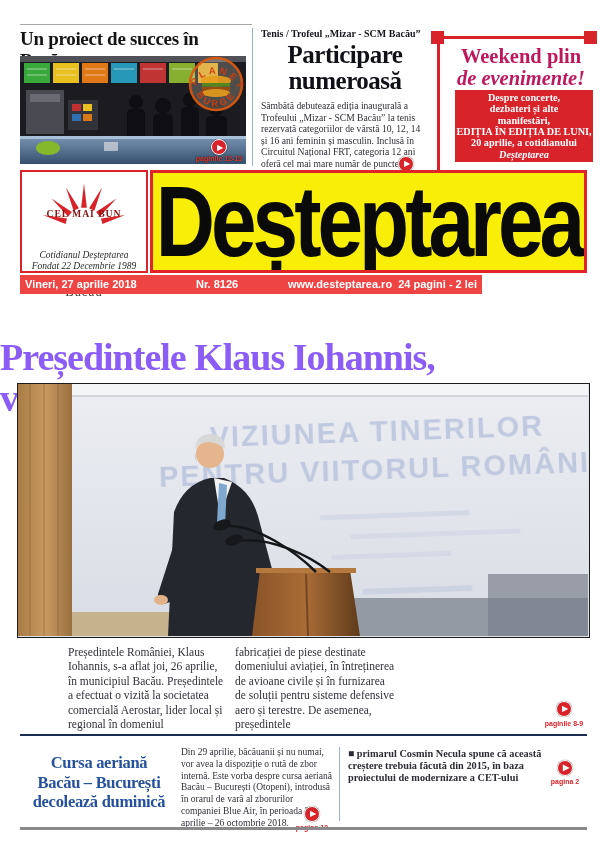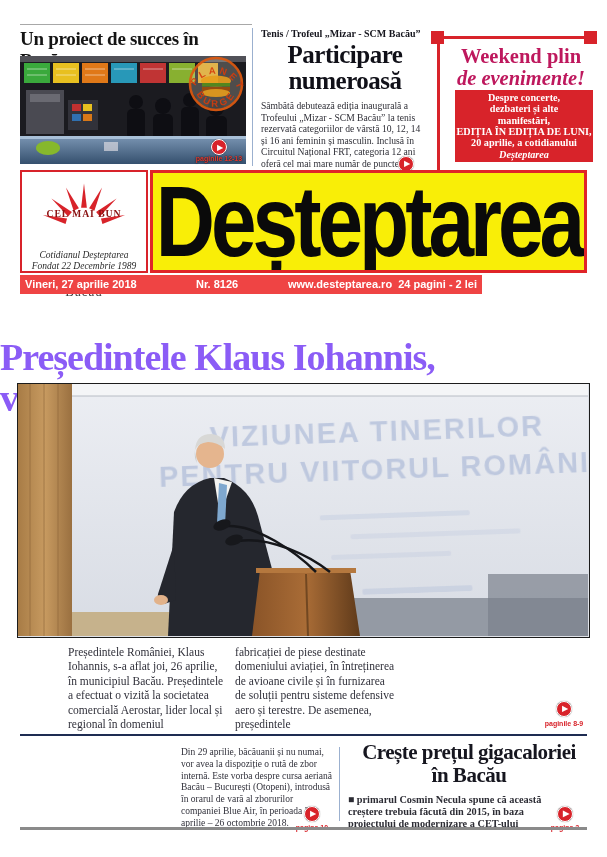--- a/index.html
+++ b/index.html
@@ -313,36 +313,37 @@
     <div class="col col3">
       <div class="pageref col3-badge">
         <span class="play">▶</span>
         <span class="lbl">paginile 8-9</span>
       </div>
     </div>
   </div>
 
   <div class="abs divider-main"></div>
 
+  <div class="abs bl-head">
+    <span>Cursa aeriană</span><br>
+    <span>Bacău – București</span><br>
+    <span>decolează duminică</span>
+  </div>
 
   <div class="bc">
     <span>Din 29 aprilie, băcăuanii și nu numai, vor avea la dispoziție o rută de zbor internă. Este vorba despre cursa aeriană Bacău – București (Otopeni), introdusă în orarul de vară al zborurilor companiei Blue Air, în perioada 29 aprilie – 26 octombrie 2018.</span>
     <div class="pageref bc-badge">
       <span class="play">▶</span>
       <span class="lbl">pagina 10</span>
     </div>
   </div>
 
   <div class="abs vdiv-bottom"></div>
 
   <div class="abs br">
-    <div class="br-head">
-      <span>Crește prețul gigacaloriei</span><br>
-      <span>în Bacău</span>
-    </div>
     <div class="br-bullet">
       <span>■</span>
       <span>primarul Cosmin Necula spune că această creștere trebuia făcută din 2015, în baza proiectului de modernizare a CET-ului</span>
       <div class="pageref br-badge">
         <span class="play">▶</span>
         <span class="lbl">pagina 2</span>
       </div>
     </div>
   </div>
 

